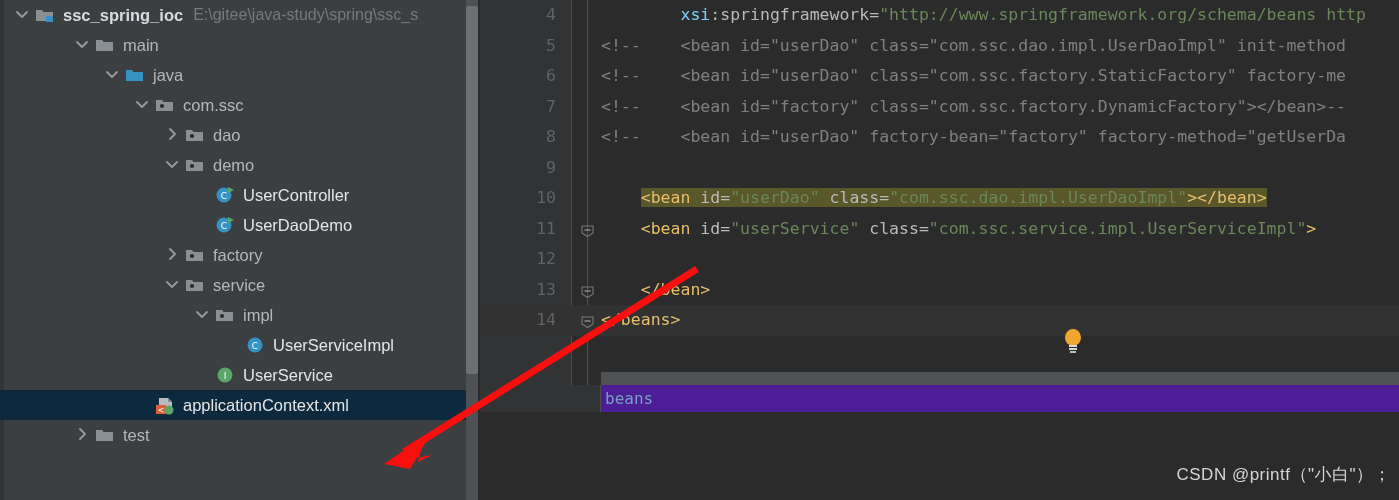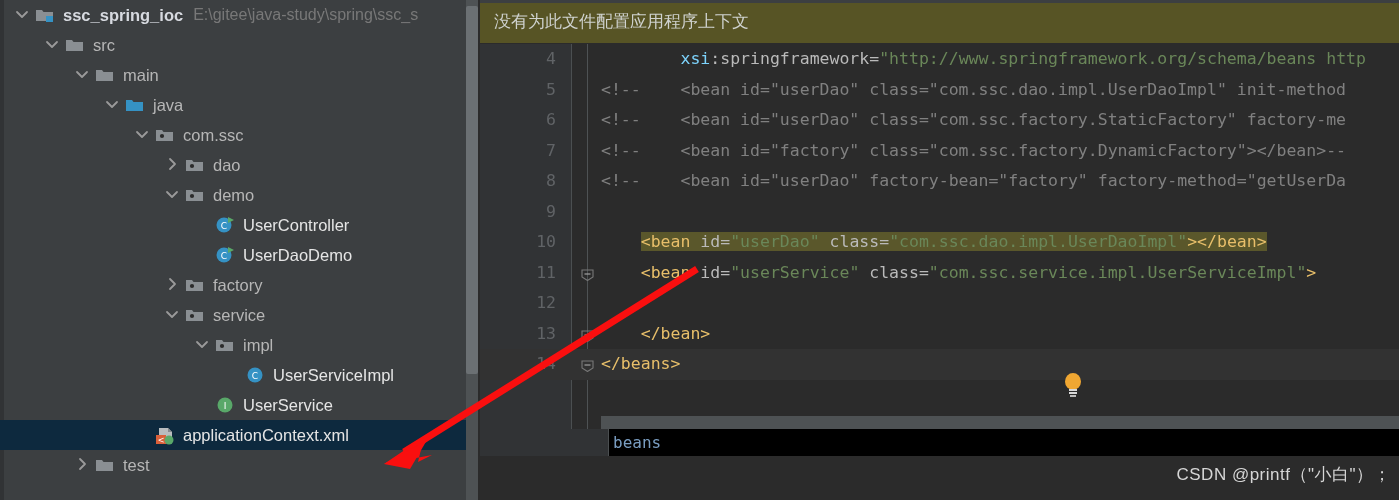--- a/index.html
+++ b/index.html
@@ -179,23 +179,23 @@
     background: #3c3f41;
   }
   #editor-hscroll-thumb {
     position: absolute;
     left: 121px; bottom: 27px;
     width: 810px; height: 13px;
     background: #4e5254;
   }
   #breadcrumb-bar {
     position: absolute;
-    left: 8px; right: 0; bottom: 0;
+    left: 0; right: 0; bottom: 0;
     height: 27px;
-    background: #000000;
+    background: #4c1d95;
     display: flex; align-items: center;
   }
   #breadcrumb-gutterpad { width: 121px; height: 27px; background: #313335; border-right: 1px solid #4b4f51; }
   #breadcrumb-text {
     color: #7a9ec2;
     font-family: "DejaVu Sans Mono", monospace;
     font-size: 16px;
     padding-left: 4px;
   }
 
@@ -236,34 +236,20 @@
           <span class="tw-icon">
             <svg width="20" height="17" viewBox="0 0 20 17">
               <path d="M1,3 L7,3 L8.5,5 L18,5 L18,14 L1,14 Z" fill="#8a8f93"></path>
               <rect x="11" y="9" width="7" height="6" fill="#3592c4"></rect>
             </svg>
           </span>
           <span class="tw-label bold">ssc_spring_ioc</span>
           <span class="tw-sub">E:\gitee\java-study\spring\ssc_s</span>
         </div>
         <div class="tree-row">
-          <span class="indent" style="width: 44px;"></span>
-          <span class="chevron">
-            <svg width="18" height="18" viewBox="0 0 18 18">
-              <path d="M3,6 L8,11 L13,6" fill="none" stroke="#9a9a9a" stroke-width="1.8" stroke-linecap="round" stroke-linejoin="round"></path>
-            </svg>
-          </span>
-          <span class="tw-icon">
-            <svg width="20" height="17" viewBox="0 0 20 17">
-              <path d="M1,3 L7,3 L8.5,5 L18,5 L18,14 L1,14 Z" fill="#8a8f93"></path>
-            </svg>
-          </span>
-          <span class="tw-label lbl-plain">src</span>
-        </div>
-        <div class="tree-row">
           <span class="indent" style="width: 74px;"></span>
           <span class="chevron">
             <svg width="18" height="18" viewBox="0 0 18 18">
               <path d="M3,6 L8,11 L13,6" fill="none" stroke="#9a9a9a" stroke-width="1.8" stroke-linecap="round" stroke-linejoin="round"></path>
             </svg>
           </span>
           <span class="tw-icon">
             <svg width="20" height="17" viewBox="0 0 20 17">
               <path d="M1,3 L7,3 L8.5,5 L18,5 L18,14 L1,14 Z" fill="#8a8f93"></path>
             </svg>
@@ -449,23 +435,20 @@
           <span class="tw-label lbl-plain">test</span>
         </div>
       </div>
     <div id="tree-scroll-track"></div>
     <div id="tree-scroll-thumb"></div>
     <div id="tree-right-edge"></div>
   </div>
 
   <div id="editor-panel">
 
-    <div id="notification-bar">
-      <span>没有为此文件配置应用程序上下文</span>
-    </div>
 
     <div id="code-area">
       <div id="gutter"></div>
       <div id="fold-strip"></div>
       <div id="fold-line"></div>
       <div id="code-lines">
           <div class="code-line">
             <span class="ln">4</span>
             <span class="code-text"><span class="tok-plain">        </span><span class="tok-ns">xsi</span><span class="tok-attr">:springframework=</span><span class="tok-val">"http://www.springframework.org/schema/beans http</span></span>
           </div>

